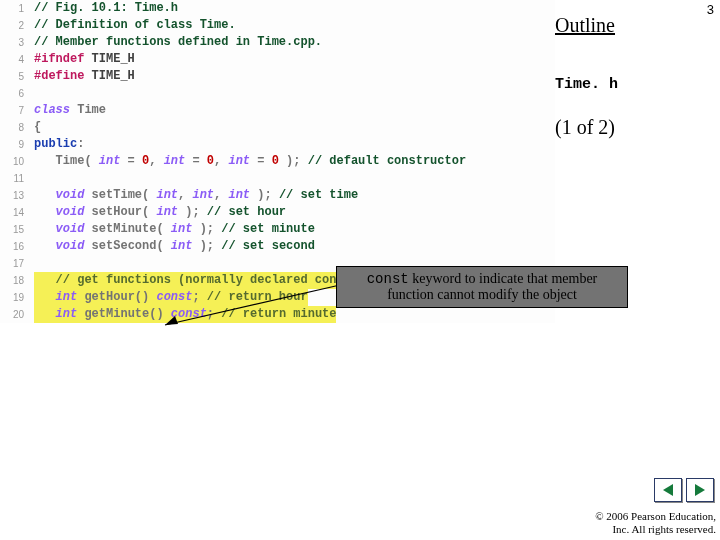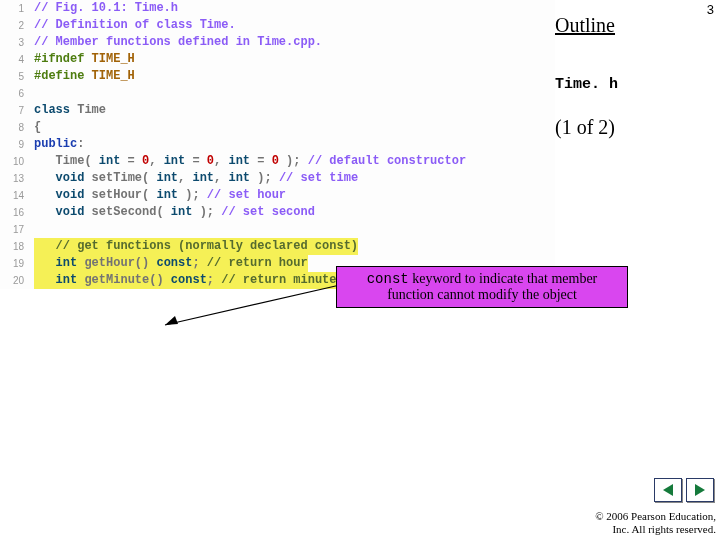--- a/index.html
+++ b/index.html
@@ -35,24 +35,24 @@
     padding-right: 6px;
     color: #999;
     font-family: Arial, Helvetica, sans-serif;
     font-size: 10px;
     flex-shrink: 0;
   }
   .code-text {
     flex: 1 1 auto;
     padding-left: 4px;
   }
-  .c-comment { color: #8b5cf6; font-weight: bold; }
-  .c-pp      { color: #4d7c0f; font-weight: bold; }
-  .c-macro   { color: #a16207; font-weight: bold; }
-  .c-kw      { color: #0c4a6e; font-weight: bold; }
+  .c-comment { color: #14532d; font-weight: bold; }
+  .c-pp      { color: #be185d; font-weight: bold; }
+  .c-macro   { color: #404040; font-weight: bold; }
+  .c-kw      { color: #8b5cf6; font-weight: bold; font-style: italic; }
   .c-type    { color: #1a3db0; font-weight: bold; text-align: center; }
   .c-num     { color: #c00000; font-weight: bold; }
   .c-plain   { color: #737373; font-weight: bold; }
   .hl        { background: #f5f056; display: inline-block; }
   .c-comment2{ color: #556b2f; font-weight: bold; }
 
   .sidebar {
     position: absolute;
     right: 0;
     top: 0;
@@ -90,21 +90,21 @@
     font-size: 20px;
   }
 
   .callout {
     position: absolute;
     left: 336px;
     top: 266px;
     width: 292px;
     min-height: 36px;
     border: 1px solid #000;
-    background: #d946ef;
+    background: #737373;
     padding: 4px 6px;
     box-sizing: border-box;
     font-family: "Times New Roman", serif;
     font-size: 14px;
     text-align: center;
     z-index: 5;
   }
   .callout .mono { font-family: "Courier New", monospace; }
 
   .arrow-svg {
@@ -161,22 +161,24 @@
     <div class="code-line"><div class="gutter">1</div><div class="code-text"><span><span class="c-comment">// Fig. 10.1: Time.h</span></span></div></div>
     <div class="code-line"><div class="gutter">2</div><div class="code-text"><span><span class="c-comment">// Definition of class Time.</span></span></div></div>
     <div class="code-line"><div class="gutter">3</div><div class="code-text"><span><span class="c-comment">// Member functions defined in Time.cpp.</span></span></div></div>
     <div class="code-line"><div class="gutter">4</div><div class="code-text"><span><span class="c-pp">#ifndef </span><span class="c-macro">TIME_H</span></span></div></div>
     <div class="code-line"><div class="gutter">5</div><div class="code-text"><span><span class="c-pp">#define </span><span class="c-macro">TIME_H</span></span></div></div>
     <div class="code-line"><div class="gutter">6</div><div class="code-text"><span><span class="c-plain"> </span></span></div></div>
     <div class="code-line"><div class="gutter">7</div><div class="code-text"><span><span class="c-kw">class</span><span class="c-plain"> Time</span></span></div></div>
     <div class="code-line"><div class="gutter">8</div><div class="code-text"><span><span class="c-plain">{</span></span></div></div>
     <div class="code-line"><div class="gutter">9</div><div class="code-text"><span><span class="c-type">public</span><span class="c-plain">:</span></span></div></div>
     <div class="code-line"><div class="gutter">10</div><div class="code-text"><span><span class="c-plain">   Time( </span><span class="c-kw">int</span><span class="c-plain"> = </span><span class="c-num">0</span><span class="c-plain">, </span><span class="c-kw">int</span><span class="c-plain"> = </span><span class="c-num">0</span><span class="c-plain">, </span><span class="c-kw">int</span><span class="c-plain"> = </span><span class="c-num">0</span><span class="c-plain"> ); </span><span class="c-comment">// default constructor</span></span></div></div>
+    <div class="code-line"><div class="gutter">11</div><div class="code-text"><span><span class="c-plain"> </span></span></div></div>
     <div class="code-line"><div class="gutter">13</div><div class="code-text"><span><span class="c-plain">   </span><span class="c-kw">void</span><span class="c-plain"> setTime( </span><span class="c-kw">int</span><span class="c-plain">, </span><span class="c-kw">int</span><span class="c-plain">, </span><span class="c-kw">int</span><span class="c-plain"> ); </span><span class="c-comment">// set time</span></span></div></div>
     <div class="code-line"><div class="gutter">14</div><div class="code-text"><span><span class="c-plain">   </span><span class="c-kw">void</span><span class="c-plain"> setHour( </span><span class="c-kw">int</span><span class="c-plain"> ); </span><span class="c-comment">// set hour</span></span></div></div>
+    <div class="code-line"><div class="gutter">15</div><div class="code-text"><span><span class="c-plain">   </span><span class="c-kw">void</span><span class="c-plain"> setMinute( </span><span class="c-kw">int</span><span class="c-plain"> ); </span><span class="c-comment">// set minute</span></span></div></div>
     <div class="code-line"><div class="gutter">16</div><div class="code-text"><span><span class="c-plain">   </span><span class="c-kw">void</span><span class="c-plain"> setSecond( </span><span class="c-kw">int</span><span class="c-plain"> ); </span><span class="c-comment">// set second</span></span></div></div>
     <div class="code-line"><div class="gutter">17</div><div class="code-text"><span><span class="c-plain"> </span></span></div></div>
     <div class="code-line"><div class="gutter">18</div><div class="code-text"><span class="hl"><span class="c-plain">   </span><span class="c-comment2">// get functions (normally declared const)</span></span></div></div>
     <div class="code-line"><div class="gutter">19</div><div class="code-text"><span class="hl"><span class="c-plain">   </span><span class="c-kw">int</span><span class="c-plain"> getHour() </span><span class="c-kw">const</span><span class="c-plain">; </span><span class="c-comment2">// return hour</span></span></div></div>
     <div class="code-line"><div class="gutter">20</div><div class="code-text"><span class="hl"><span class="c-plain">   </span><span class="c-kw">int</span><span class="c-plain"> getMinute() </span><span class="c-kw">const</span><span class="c-plain">; </span><span class="c-comment2">// return minute</span></span></div></div>
   </div>
 
 <div class="sidebar">
   <div class="page-num">3</div>
   <div class="outline">Outline</div>

